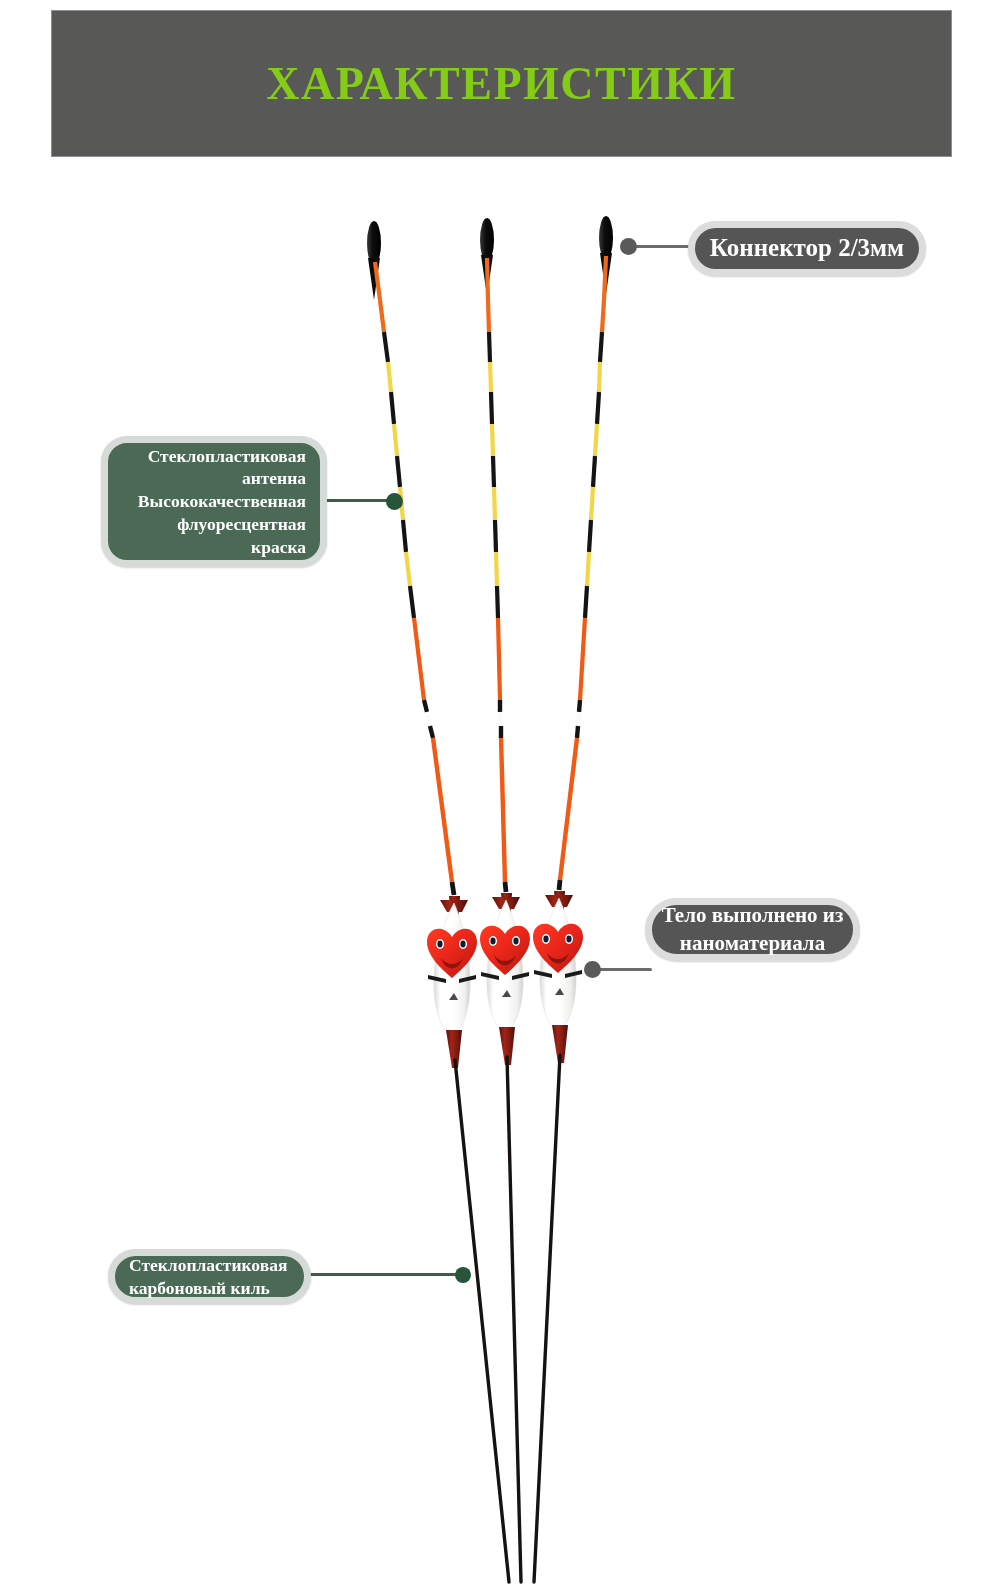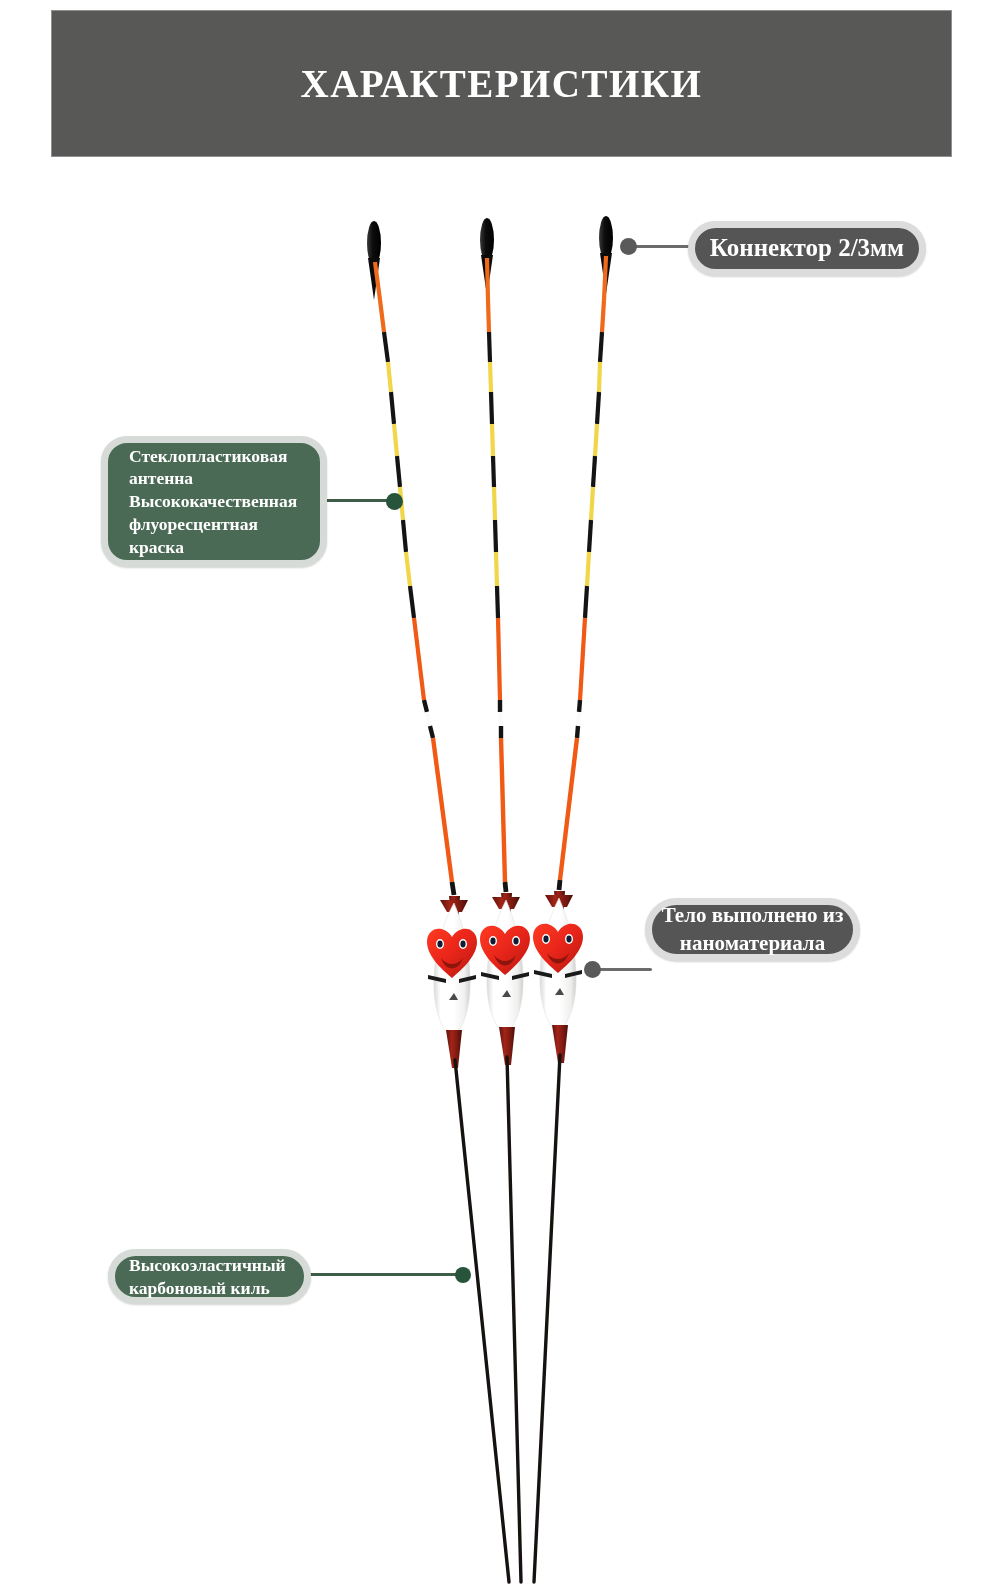--- a/index.html
+++ b/index.html
@@ -12,24 +12,24 @@
 
   
   .banner{
     position:absolute;left:51px;top:10px;width:901px;height:147px;
     background:#585857;
     border:1px solid #8f8f8f;
     box-sizing:border-box;
     display:flex;align-items:center;justify-content:center;
   }
   .banner-title{
-    color:#ffffff;
+    color:#84cc16;
     font-family:"Liberation Serif",serif;
     font-weight:700;
-    font-size:39px;
+    font-size:46px;
     letter-spacing:1.5px;
     line-height:1;
     text-align:center;
     white-space:nowrap;
   }
 
   
   .pill{
     position:absolute;
     box-sizing:border-box;
@@ -56,21 +56,21 @@
   #pill-connector{
     left:688px;top:221px;width:238px;height:55px;
     font-size:25px;
   }
   #pill-connector .pill-text{text-align:center;padding:0 4px;}
 
   #pill-antenna{
     left:101px;top:436px;width:226px;height:131px;
     font-size:17.5px;
   }
-  #pill-antenna .pill-text{text-align:left;padding:0 21px;}
+  #pill-antenna .pill-text{text-align:right;padding:0 14px;}
 
   #pill-body{
     left:645px;top:898px;width:215px;height:63px;
     font-size:21px;border-radius:32px;
   }
   #pill-body .pill-text{text-align:center;padding:0 6px;}
 
   #pill-keel{
     left:108px;top:1249px;width:203px;height:55px;
     font-size:17.5px;border-radius:28px;
@@ -298,16 +298,16 @@
 
   <div class="pill pill-green" id="pill-antenna">
     <span class="pill-text">Стеклопластиковая антенна Высококачественная флуоресцентная краска</span>
   </div>
 
   <div class="pill pill-gray" id="pill-body">
     <span class="pill-text">Тело выполнено из наноматериала</span>
   </div>
 
   <div class="pill pill-green" id="pill-keel">
-    <span class="pill-text">Высокоэластичный карбоновый киль</span>
+    <span class="pill-text">Стеклопластиковая карбоновый киль</span>
   </div>
 
 </div>
 
 </body></html>

